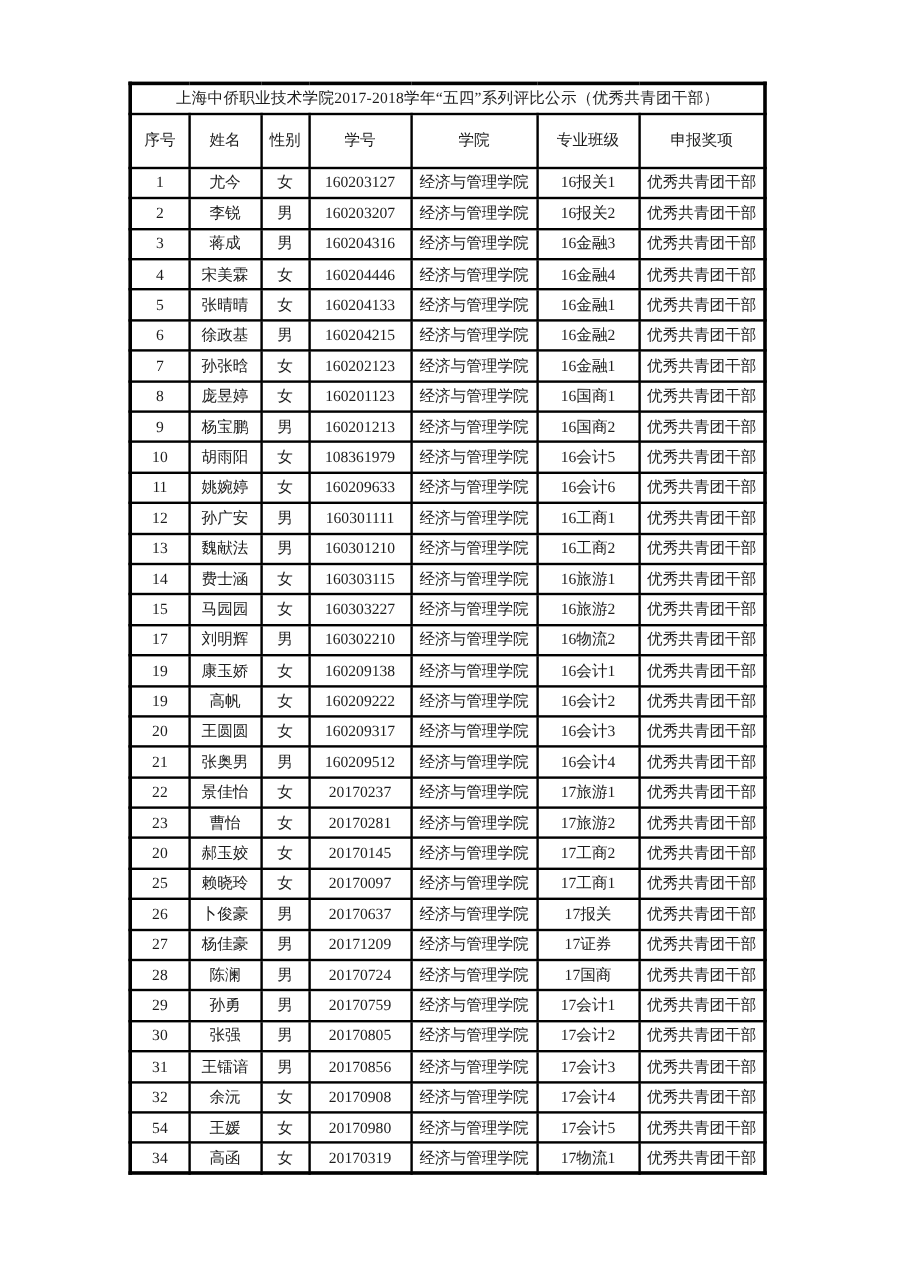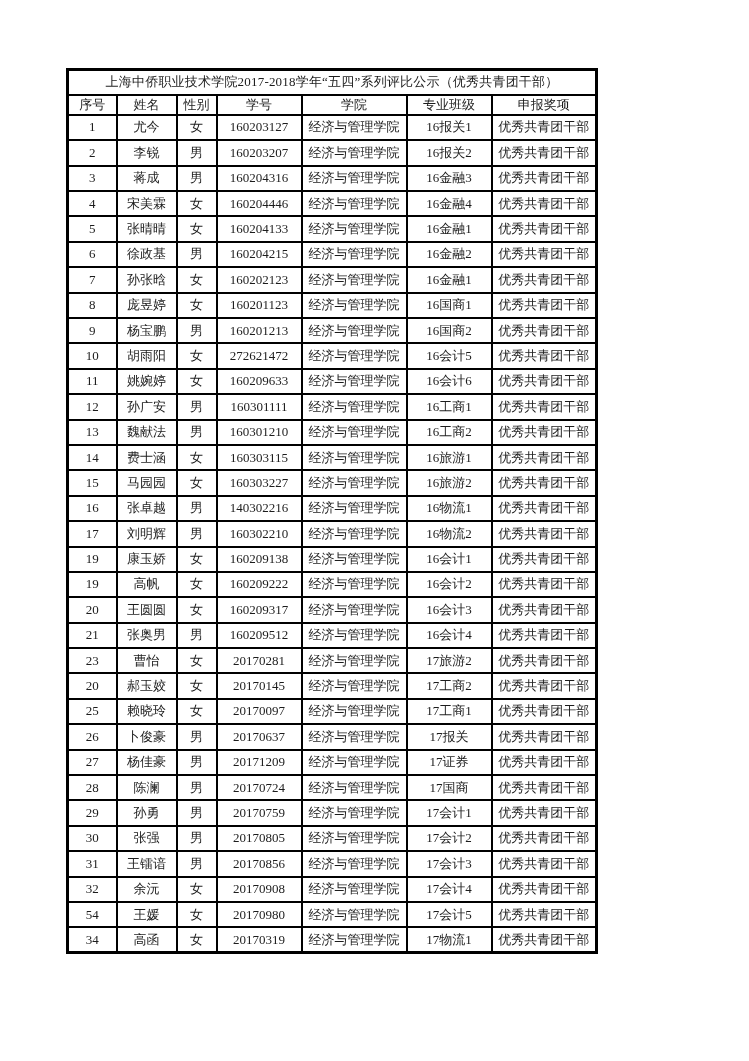--- a/index.html
+++ b/index.html
@@ -13,41 +13,42 @@
   .sheet {
     position: absolute;
     left: 66px;
     top: 68px;
     width: 529px;
   }
   table.roster {
     border-collapse: collapse;
     width: 529px;
     table-layout: fixed;
+    margin-left: 41px;
   }
   table.roster td, table.roster th {
     border: 2px solid #000000;
     text-align: center;
     vertical-align: middle;
     font-size: 13px;
     font-weight: normal;
     height: 25.4px;
     line-height: 1.1;
     overflow: hidden;
     white-space: nowrap;
     padding: 0 1px;
   }
   table.roster { border: 3px solid #000000; }
   td.title-cell {
     font-weight: bold;
     font-size: 14.5px;
     height: 27px;
     letter-spacing: 0.2px;
   }
-  tr.header-row td { height: 20px; }
+  tr.header-row td { height: 45px; }
   
   col.c-no     { width: 49px; }
   col.c-name   { width: 60px; }
   col.c-gender { width: 40px; }
   col.c-sid    { width: 85px; }
   col.c-college{ width: 105px; }
   col.c-class  { width: 85px; }
   col.c-award  { width: 105px; }
 </style>
 </head>
@@ -157,21 +158,21 @@
           <td>男</td>
           <td>160201213</td>
           <td>经济与管理学院</td>
           <td>16国商2</td>
           <td>优秀共青团干部</td>
         </tr>
         <tr>
           <td>10</td>
           <td>胡雨阳</td>
           <td>女</td>
-          <td>272621472</td>
+          <td>108361979</td>
           <td>经济与管理学院</td>
           <td>16会计5</td>
           <td>优秀共青团干部</td>
         </tr>
         <tr>
           <td>11</td>
           <td>姚婉婷</td>
           <td>女</td>
           <td>160209633</td>
           <td>经济与管理学院</td>
@@ -208,29 +209,20 @@
         <tr>
           <td>15</td>
           <td>马园园</td>
           <td>女</td>
           <td>160303227</td>
           <td>经济与管理学院</td>
           <td>16旅游2</td>
           <td>优秀共青团干部</td>
         </tr>
         <tr>
-          <td>16</td>
-          <td>张卓越</td>
-          <td>男</td>
-          <td>140302216</td>
-          <td>经济与管理学院</td>
-          <td>16物流1</td>
-          <td>优秀共青团干部</td>
-        </tr>
-        <tr>
           <td>17</td>
           <td>刘明辉</td>
           <td>男</td>
           <td>160302210</td>
           <td>经济与管理学院</td>
           <td>16物流2</td>
           <td>优秀共青团干部</td>
         </tr>
         <tr>
           <td>19</td>
@@ -259,20 +251,29 @@
           <td>16会计3</td>
           <td>优秀共青团干部</td>
         </tr>
         <tr>
           <td>21</td>
           <td>张奥男</td>
           <td>男</td>
           <td>160209512</td>
           <td>经济与管理学院</td>
           <td>16会计4</td>
+          <td>优秀共青团干部</td>
+        </tr>
+        <tr>
+          <td>22</td>
+          <td>景佳怡</td>
+          <td>女</td>
+          <td>20170237</td>
+          <td>经济与管理学院</td>
+          <td>17旅游1</td>
           <td>优秀共青团干部</td>
         </tr>
         <tr>
           <td>23</td>
           <td>曹怡</td>
           <td>女</td>
           <td>20170281</td>
           <td>经济与管理学院</td>
           <td>17旅游2</td>
           <td>优秀共青团干部</td>

